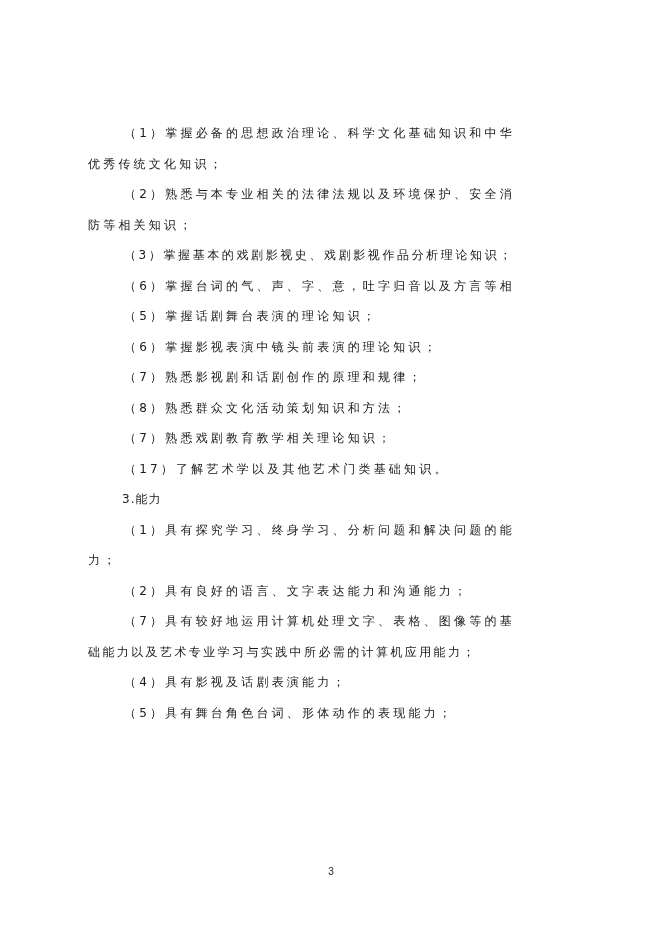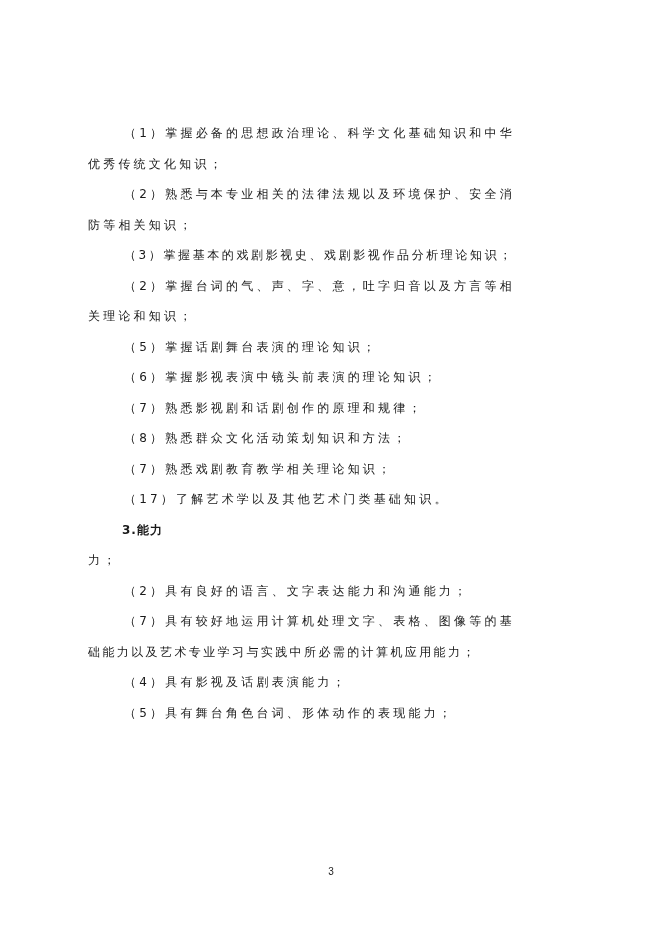--- a/index.html
+++ b/index.html
@@ -1,40 +1,40 @@
 <!DOCTYPE html>
 <html><head>
 <meta charset="utf-8">
 <style>
   html, body { margin: 0; padding: 0; background: #ffffff; }
   body { width: 662px; height: 936px; position: relative; overflow: hidden; font-family: "DejaVu Sans", "Liberation Sans", sans-serif; color: #1a1a1a; }
   .page { position: absolute; left: 88px; top: 118px; width: 490px; }
   .line { font-size: 12px; line-height: 30.5px; height: 30.5px; letter-spacing: 3.2px; white-space: nowrap; overflow: visible; }
   .indent { padding-left: 36px; }
-  .heading { font-weight: bold; padding-left: 34px; letter-spacing: 1px; }
+  .heading { font-weight: normal; padding-left: 34px; letter-spacing: 1px; }
   .page-number { position: absolute; left: 0; width: 662px; top: 866px; text-align: center; font-size: 10px; font-family: "Liberation Sans", sans-serif; color: #222; }
 </style>
 </head>
 <body>
 
 <div class="page">
   <div class="line indent">（1）掌握必备的思想政治理论、科学文化基础知识和中华</div>
   <div class="line">优秀传统文化知识；</div>
   <div class="line indent">（2）熟悉与本专业相关的法律法规以及环境保护、安全消</div>
   <div class="line">防等相关知识；</div>
   <div class="line indent" style="letter-spacing:2.6px">（3）掌握基本的戏剧影视史、戏剧影视作品分析理论知识；</div>
-  <div class="line indent">（2）掌握台词的气、声、字、意，吐字归音以及方言等相</div>
-  <div class="line">关理论和知识；</div>
+  <div class="line indent">（6）掌握台词的气、声、字、意，吐字归音以及方言等相</div>
   <div class="line indent">（5）掌握话剧舞台表演的理论知识；</div>
   <div class="line indent">（6）掌握影视表演中镜头前表演的理论知识；</div>
   <div class="line indent">（7）熟悉影视剧和话剧创作的原理和规律；</div>
   <div class="line indent">（8）熟悉群众文化活动策划知识和方法；</div>
   <div class="line indent">（7）熟悉戏剧教育教学相关理论知识；</div>
   <div class="line indent">（17）了解艺术学以及其他艺术门类基础知识。</div>
   <div class="line heading">3.能力</div>
+  <div class="line indent">（1）具有探究学习、终身学习、分析问题和解决问题的能</div>
   <div class="line">力；</div>
   <div class="line indent">（2）具有良好的语言、文字表达能力和沟通能力；</div>
   <div class="line indent">（7）具有较好地运用计算机处理文字、表格、图像等的基</div>
   <div class="line" style="letter-spacing:2.4px">础能力以及艺术专业学习与实践中所必需的计算机应用能力；</div>
   <div class="line indent">（4）具有影视及话剧表演能力；</div>
   <div class="line indent">（5）具有舞台角色台词、形体动作的表现能力；</div>
 </div>
 
 <div class="page-number">3</div>
 

